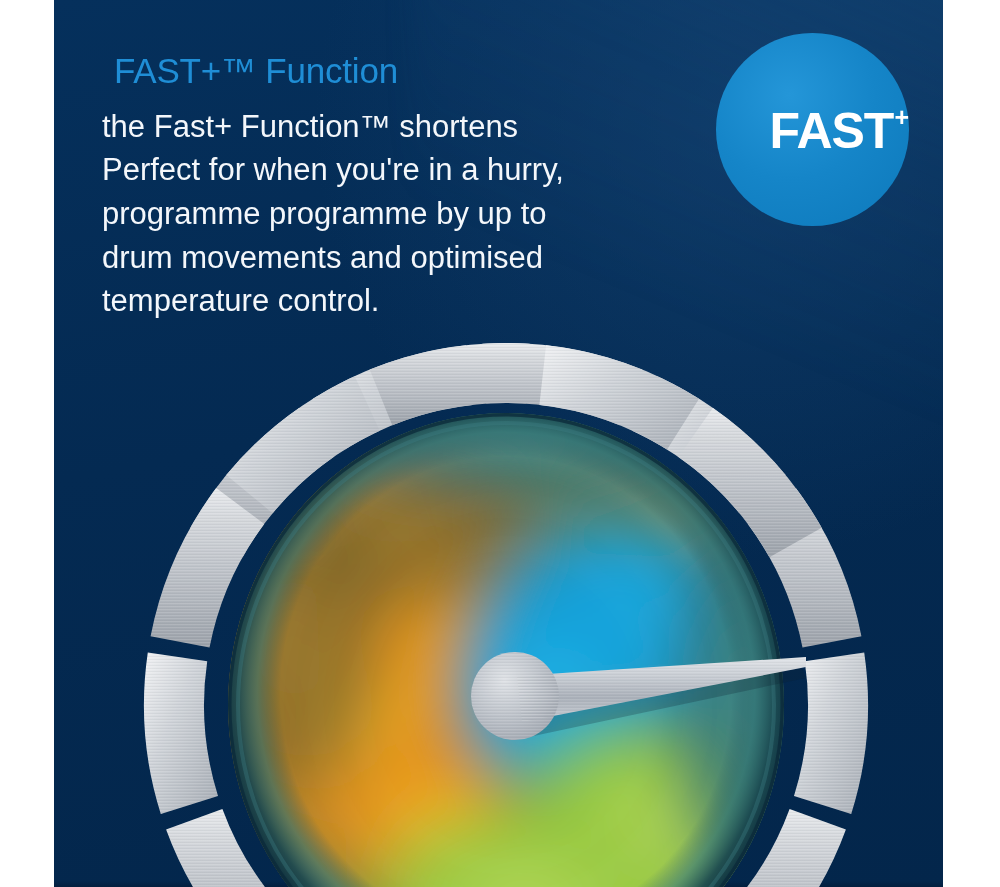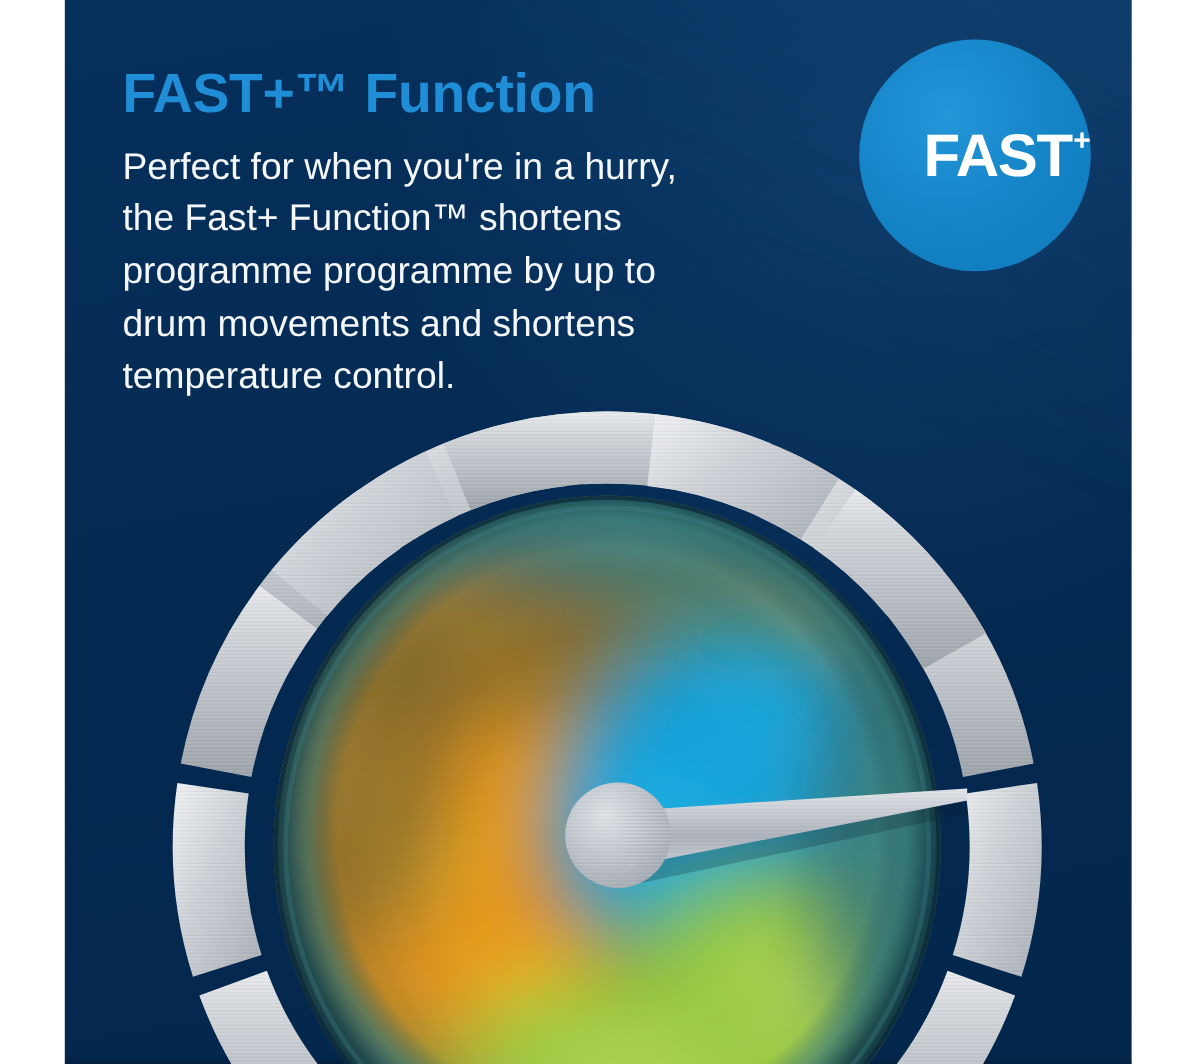--- a/index.html
+++ b/index.html
@@ -50,25 +50,25 @@
 
   
   #copy {
     position: absolute;
     left: 48px;      
     top: 52px;
     width: 580px;
     z-index: 6;
   }
   #heading {
-    font-size: 46px;
-    font-weight: bold;
+    font-size: 35px;
+    font-weight: normal;
     letter-spacing: -0.2px;
     color: #1f8ed6;
-    margin: 0 0 14px 0;
+    margin: 0 0 14px 12px;
     line-height: 1.1;
     white-space: nowrap;
   }
   #body-copy {
     font-size: 31px;
     font-weight: normal;
     color: #f4f7fb;
     line-height: 1.41;
     margin: 0;
   }
@@ -294,24 +294,24 @@
           <circle cx="461" cy="696" r="44" fill="url(#hubMetal)"></circle>
           <circle cx="461" cy="696" r="44" fill="url(#brush)" opacity="0.5"></circle>
           <path d="M 463 676 L 752 657 L 752 667 L 468 722 Z" fill="url(#brush)" opacity="0.45"></path>
         </g>
       </svg>
     </div>
 
     <div id="copy">
       <h1 id="heading">FAST+™ Function</h1>
       <p id="body-copy">
+        <span class="ln">the Fast+ Function™ shortens</span>
         <span class="ln">Perfect for when you're in a hurry,</span>
-        <span class="ln">the Fast+ Function™ shortens</span>
         <span class="ln">programme programme by up to</span>
-        <span class="ln">drum movements and shortens</span>
+        <span class="ln">drum movements and optimised</span>
         <span class="ln">temperature control.</span>
       </p>
     </div>
 
     <div id="badge">
       <div class="badge-inner">
         <span id="badge-word">FAST</span><span id="badge-plus">+</span>
       </div>
     </div>
 

